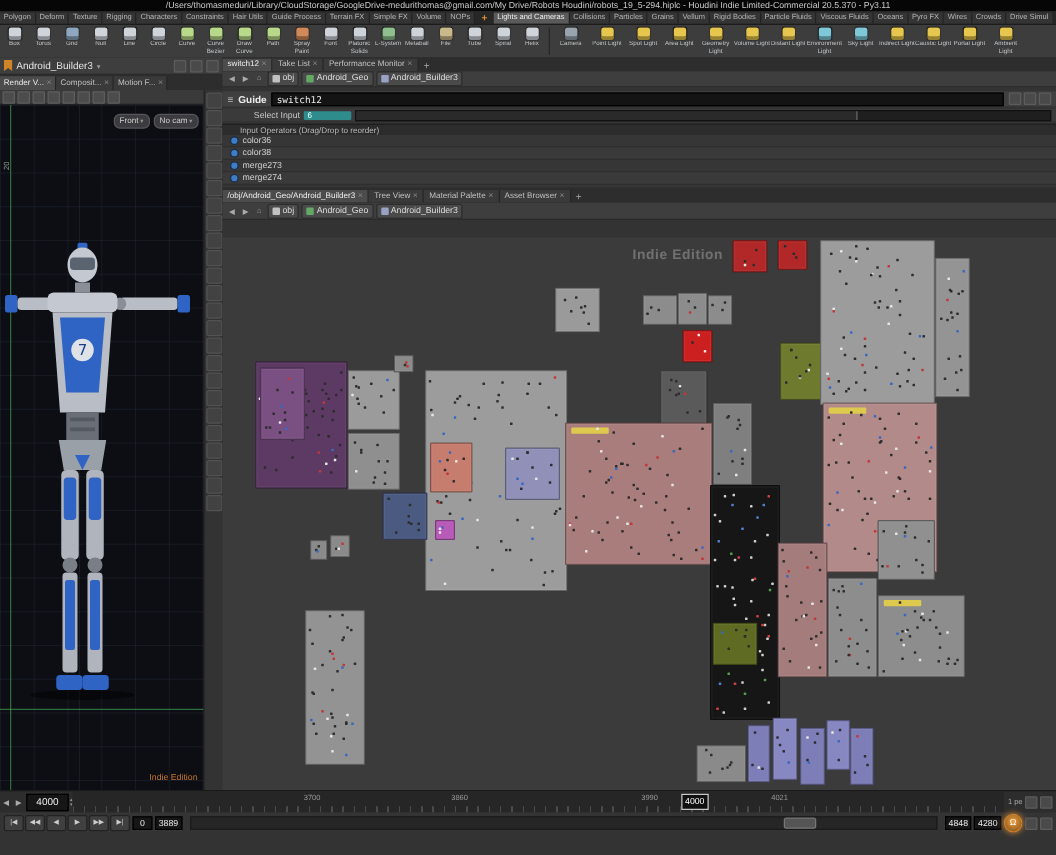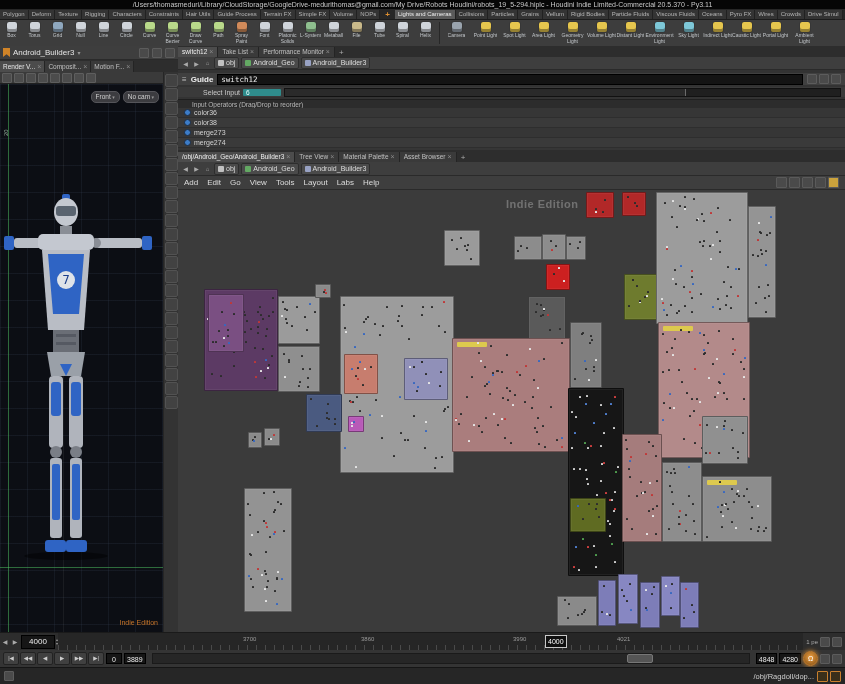--- a/index.html
+++ b/index.html
@@ -506,40 +506,20 @@
       </div>
       <div class="chip">
         <div class="chipic" style="background: rgb(99, 169, 99);"></div>
         <div class="chiplabel">Android_Geo</div>
       </div>
       <div class="chip">
         <div class="chipic" style="background: rgb(152, 162, 196);"></div>
         <div class="chiplabel">Android_Builder3</div>
       </div>
     </div>
-  <div class="menubar">
-    <span id="net-menus" style="display:flex;gap:9px">
-        <div class="menu">Add</div>
-        <div class="menu">Edit</div>
-        <div class="menu">Go</div>
-        <div class="menu">View</div>
-        <div class="menu">Tools</div>
-        <div class="menu">Layout</div>
-        <div class="menu">Labs</div>
-        <div class="menu">Help</div>
-      </span>
-    <span class="spacer"></span>
-    <span id="net-menu-icons" style="display:flex;gap:2px">
-        <div class="mic"></div>
-        <div class="mic"></div>
-        <div class="mic"></div>
-        <div class="mic"></div>
-        <div class="mic yellow"></div>
-      </span>
-  </div>
   <div id="net-canvas">
     <span class="net-watermark">Indie Edition</span>
   <div class="netbox" style="left: 26px; top: 99px; width: 72px; height: 100px; background: rgb(92, 58, 100);">
         <i style="left: 40.8086px; top: 29.8316px; background: rgb(45, 45, 45);"></i>
         <i style="left: 66.161px; top: 64.5132px; background: rgb(45, 45, 45);"></i>
         <i style="left: 58.5431px; top: 87.1254px; background: rgb(45, 45, 45);"></i>
         <i style="left: 66.8293px; top: 21.4959px; background: rgb(45, 45, 45);"></i>
         <i style="left: 66.5294px; top: 7.49017px; background: rgb(45, 45, 45);"></i>
         <i style="left: 3.96648px; top: 8.6954px; background: rgb(45, 45, 45);"></i>
         <i style="left: 62.0609px; top: 77.2908px; background: rgb(230, 230, 230);"></i>
@@ -1316,22 +1296,14 @@
     </div>
     <div id="end-fields">
         <div class="tfield">4848</div>
         <div class="tfield">4280</div>
       </div>
     <span class="magnet">Ω</span>
     <span class="hic"></span>
     <span class="hic"></span>
   </div>
 
-  <div class="statusbar">
-    <span class="hic"></span>
-    <span class="statuspath">/obj/Ragdoll/dop...</span>
-    <span id="status-icons">
-        <div class="sic"></div>
-        <div class="sic"></div>
-      </span>
-  </div>
 
 </div>
 
 </body></html>

